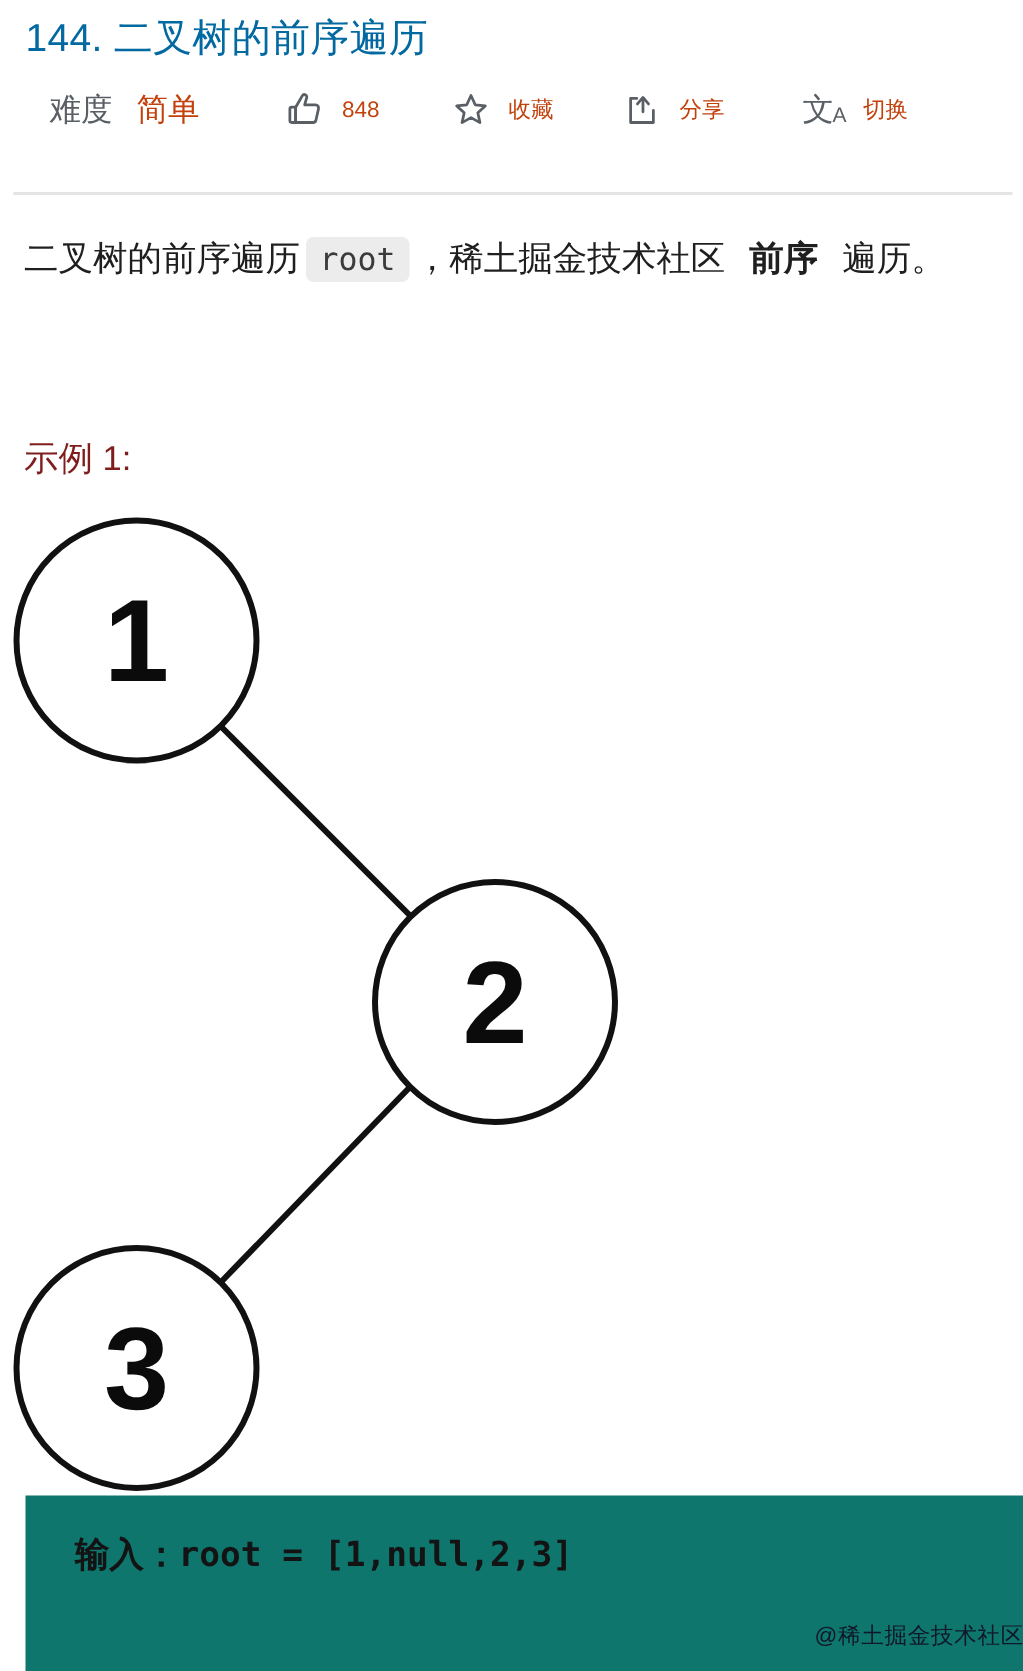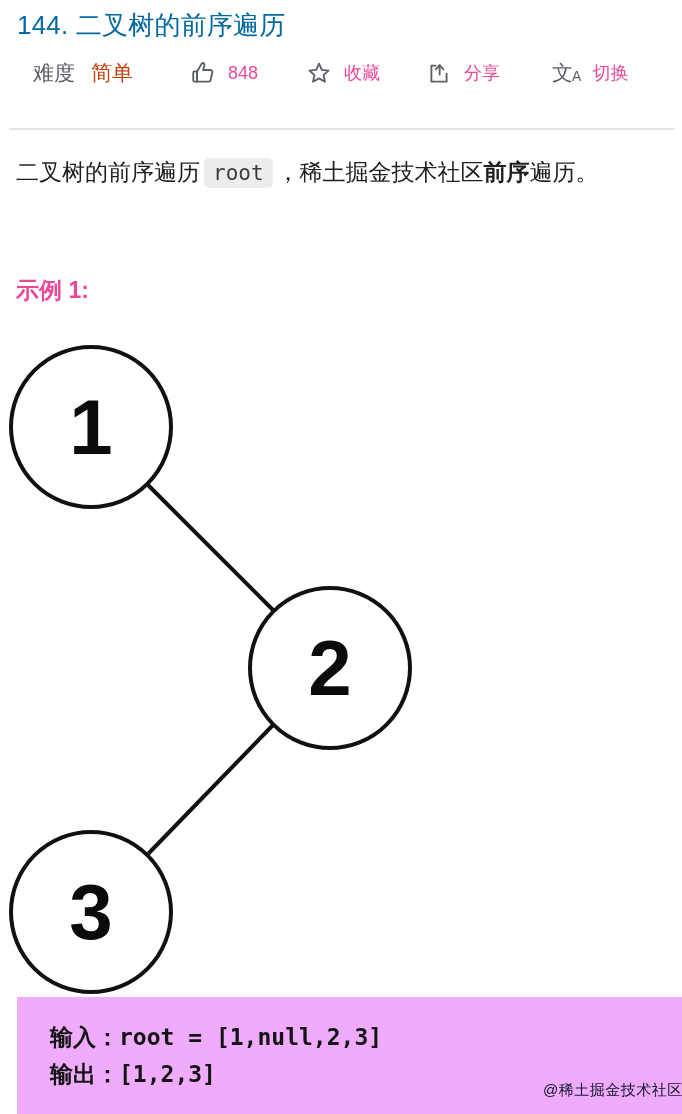--- a/index.html
+++ b/index.html
@@ -64,22 +64,22 @@
     width: 26px;
     height: 26px;
     display: inline-flex;
     align-items: center;
     justify-content: center;
     flex: 0 0 auto;
   }
   .icon-box svg { display: block; }
   .meta-text {
     margin-left: 12px;
-    font-size: 18px;
-    color: #ec4899;
+    font-size: 15px;
+    color: #c2410c;
     text-align: right;
   }
   .translate-glyph {
     font-size: 21px;
     color: #5a5f66;
     letter-spacing: -1px;
     display: inline-flex;
     align-items: baseline;
   }
   .translate-glyph .small-a {
@@ -114,31 +114,31 @@
     background: #ececed;
     border-radius: 5px;
     padding: 3px 9px;
     font-size: 21px;
     color: #3b3b3b;
     margin: 0 4px;
     text-align: center;
   }
   .bold-seg {
     font-weight: 700;
-    margin: 0 0;
+    margin: 0 16px;
   }
 
   
   .example-heading {
     position: absolute;
     left: 16px;
-    top: 275px;
+    top: 290px;
     font-size: 23px;
-    font-weight: 700;
-    color: #ec4899;
+    font-weight: 400;
+    color: #7f1d1d;
   }
 
   
   .tree-figure {
     position: absolute;
     left: 0px;
     top: 336px;
     width: 460px;
     height: 664px;
   }
@@ -150,21 +150,21 @@
     fill: #0b0b0b;
   }
 
   
   .code-block {
     position: absolute;
     left: 17px;
     top: 997px;
     width: 665px;
     height: 117px;
-    background: #f0abfc;
+    background: #0f766e;
     box-sizing: border-box;
     padding: 22px 0 0 33px;
   }
   .code-line {
     font-family: "DejaVu Sans Mono", "Liberation Mono", monospace;
     font-size: 23px;
     line-height: 37px;
     color: #131313;
     white-space: pre;
     font-weight: 600;
@@ -267,16 +267,15 @@
 
     <g>
       <circle cx="91" cy="576" r="80" fill="#ffffff" stroke="#111111" stroke-width="4"></circle>
       <text class="node-label" x="91" y="576" text-anchor="middle" dominant-baseline="central">3</text>
     </g>
   </svg>
 </div>
 
 <div class="code-block">
   <div class="code-line">输入：root = [1,null,2,3]</div>
-  <div class="code-line">输出：[1,2,3]</div>
 </div>
 
 <div class="watermark">@稀土掘金技术社区</div>
 
 </body></html>

